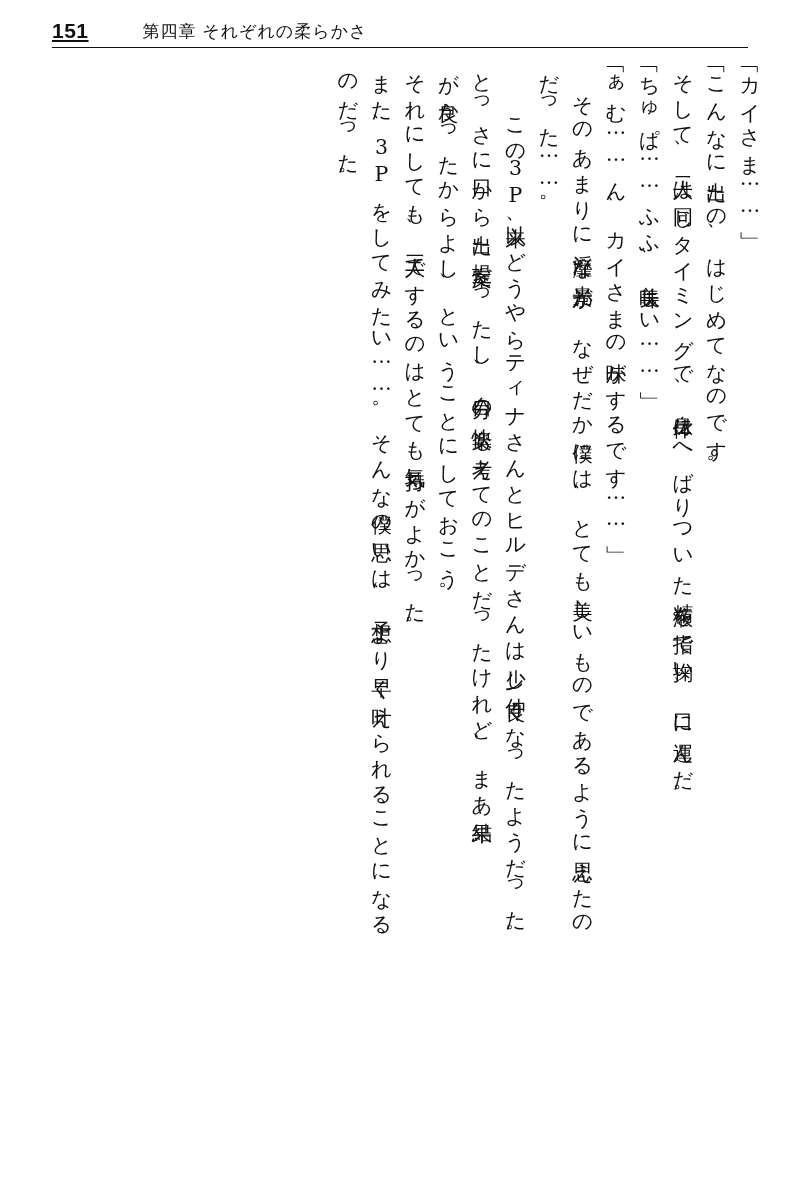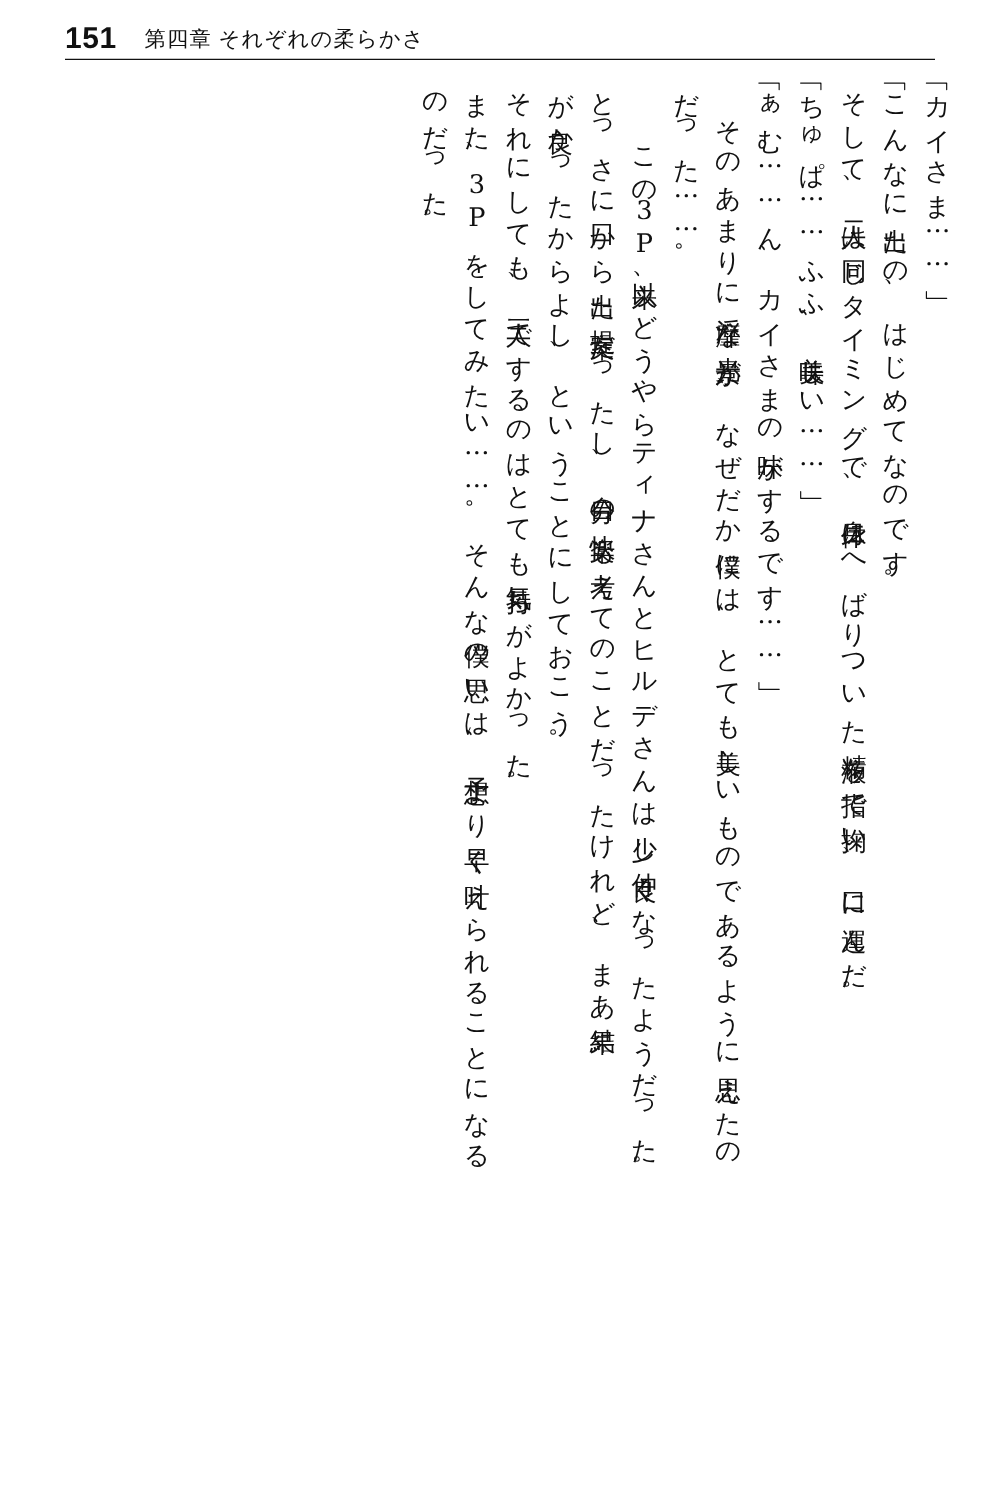--- a/index.html
+++ b/index.html
@@ -29,29 +29,31 @@
     left: 52px;
     right: 52px;
     height: 34px;
     display: flex;
     align-items: center;
     gap: 22px;
   }
   .page-number {
     font-family: "Liberation Sans", sans-serif;
     font-weight: bold;
-    font-size: 24px;
+    font-size: 21px;
     letter-spacing: 0.5px;
     color: #111111;
+    text-decoration: underline;
   }
   .chapter-title {
-    font-family: Liberation Serif, serif;
+    font-family: Liberation Sans, sans-serif;
     font-size: 17px;
     color: #111111;
     letter-spacing: 1px;
+    margin-left: 32px;
   }
   .header-rule {
     position: absolute;
     top: 47px;
     left: 52px;
     right: 52px;
     height: 1px;
     background: #111111;
   }
 

